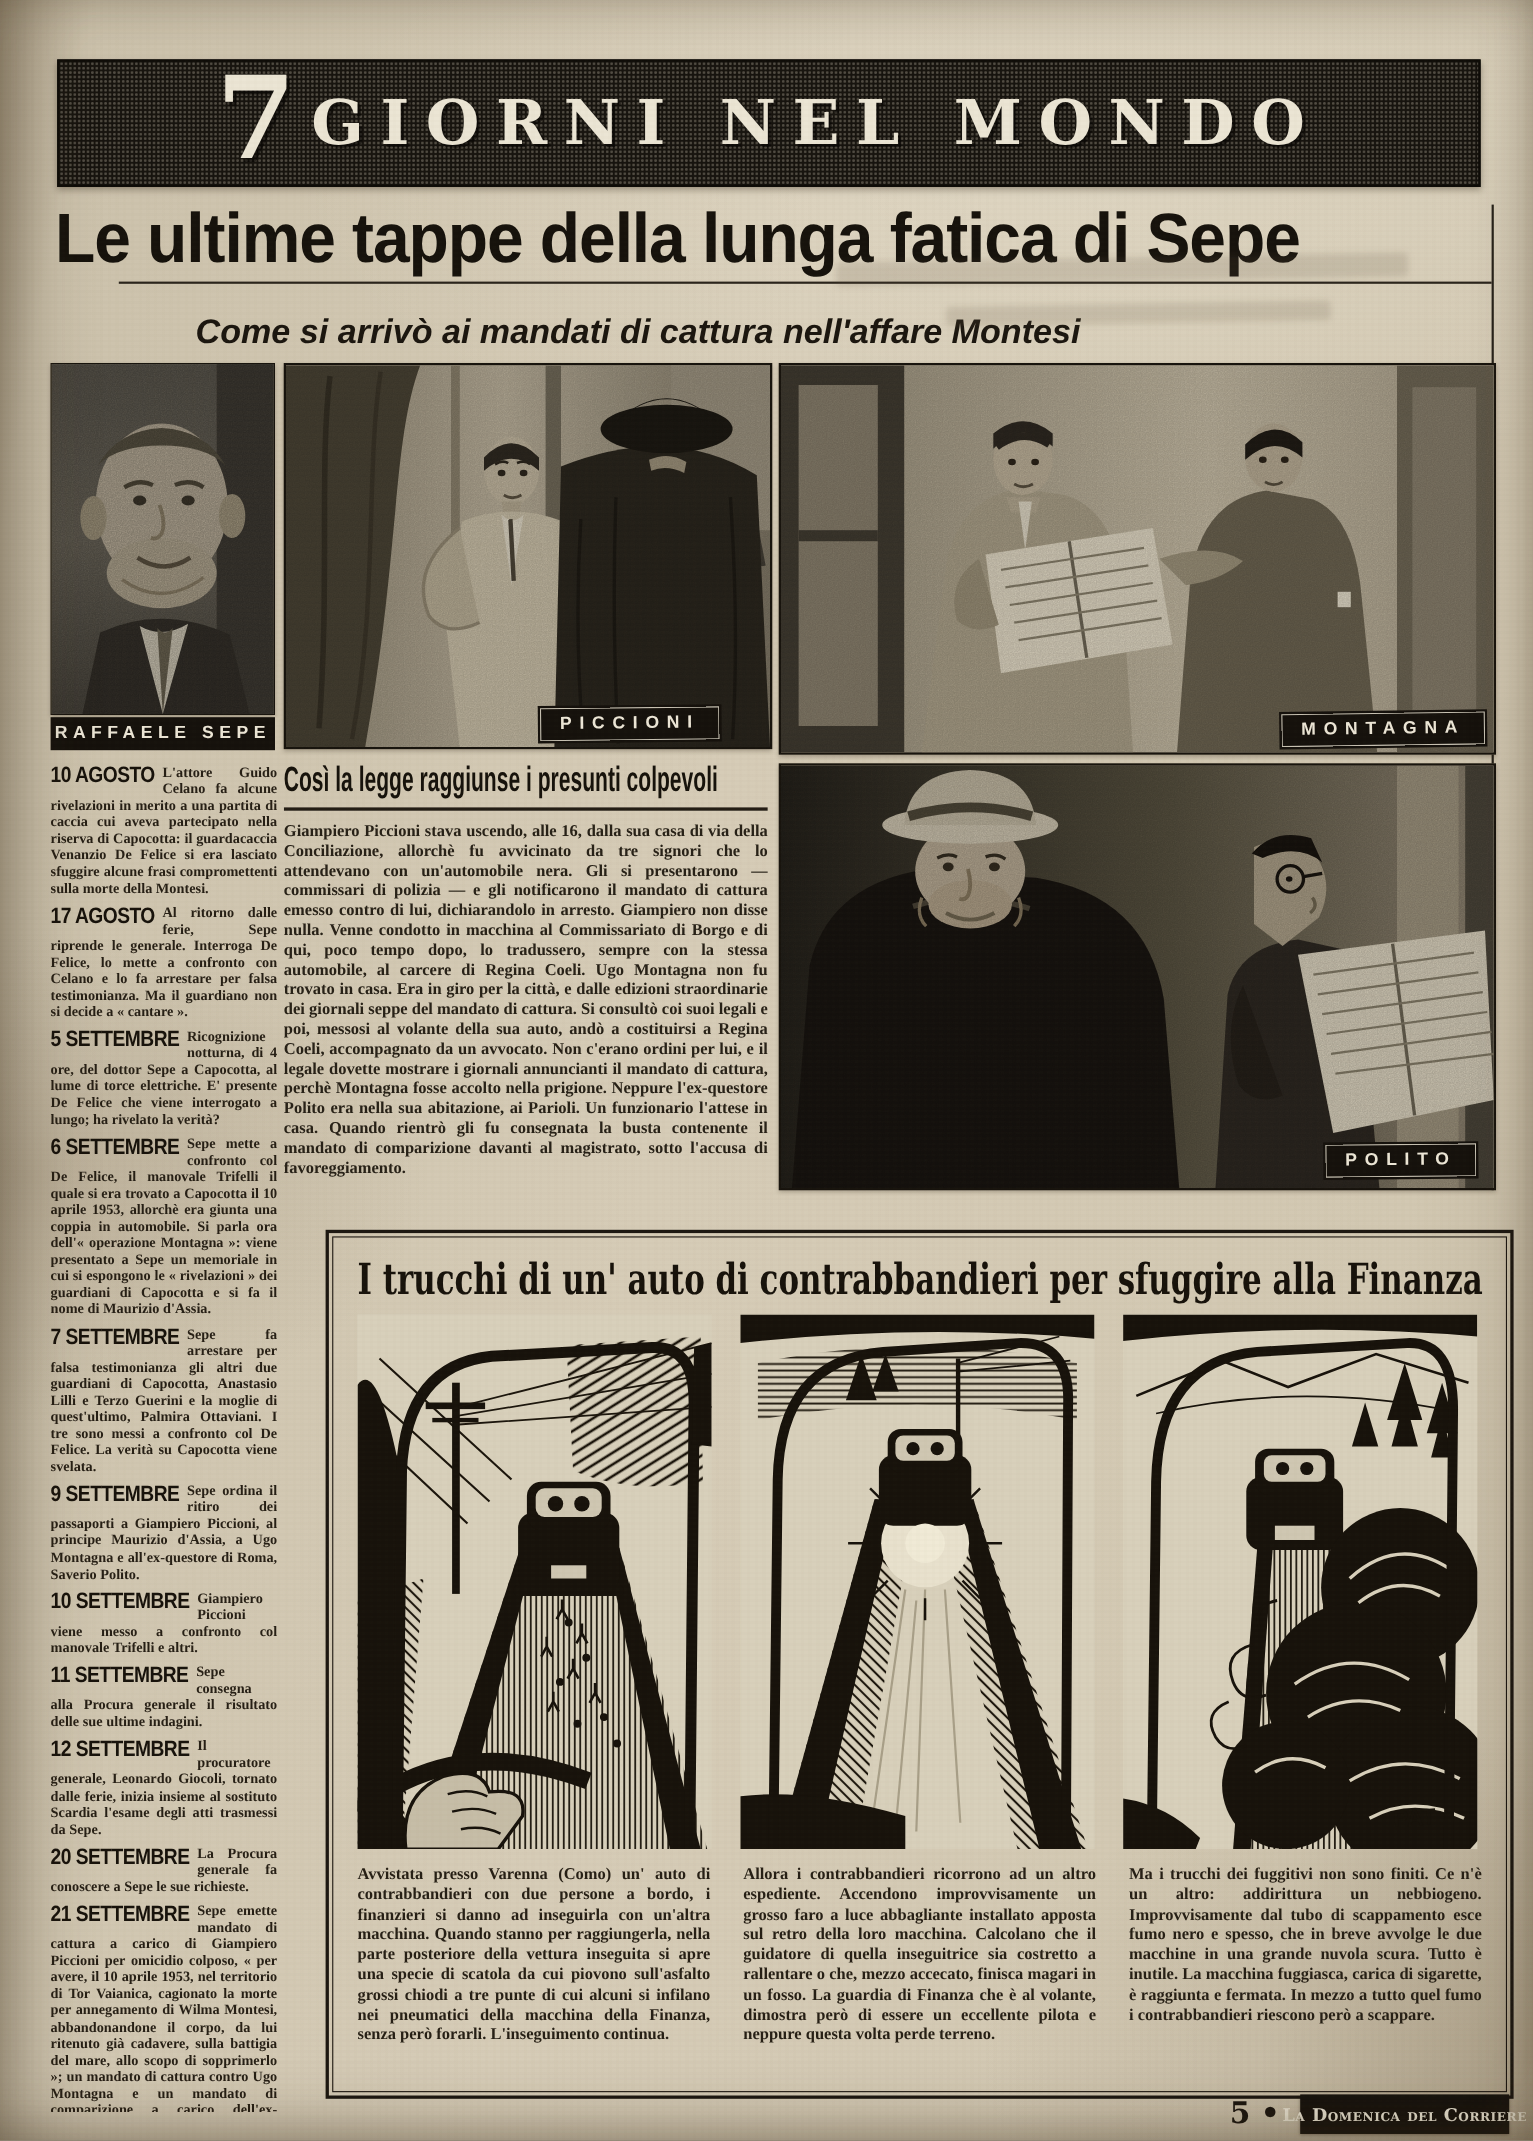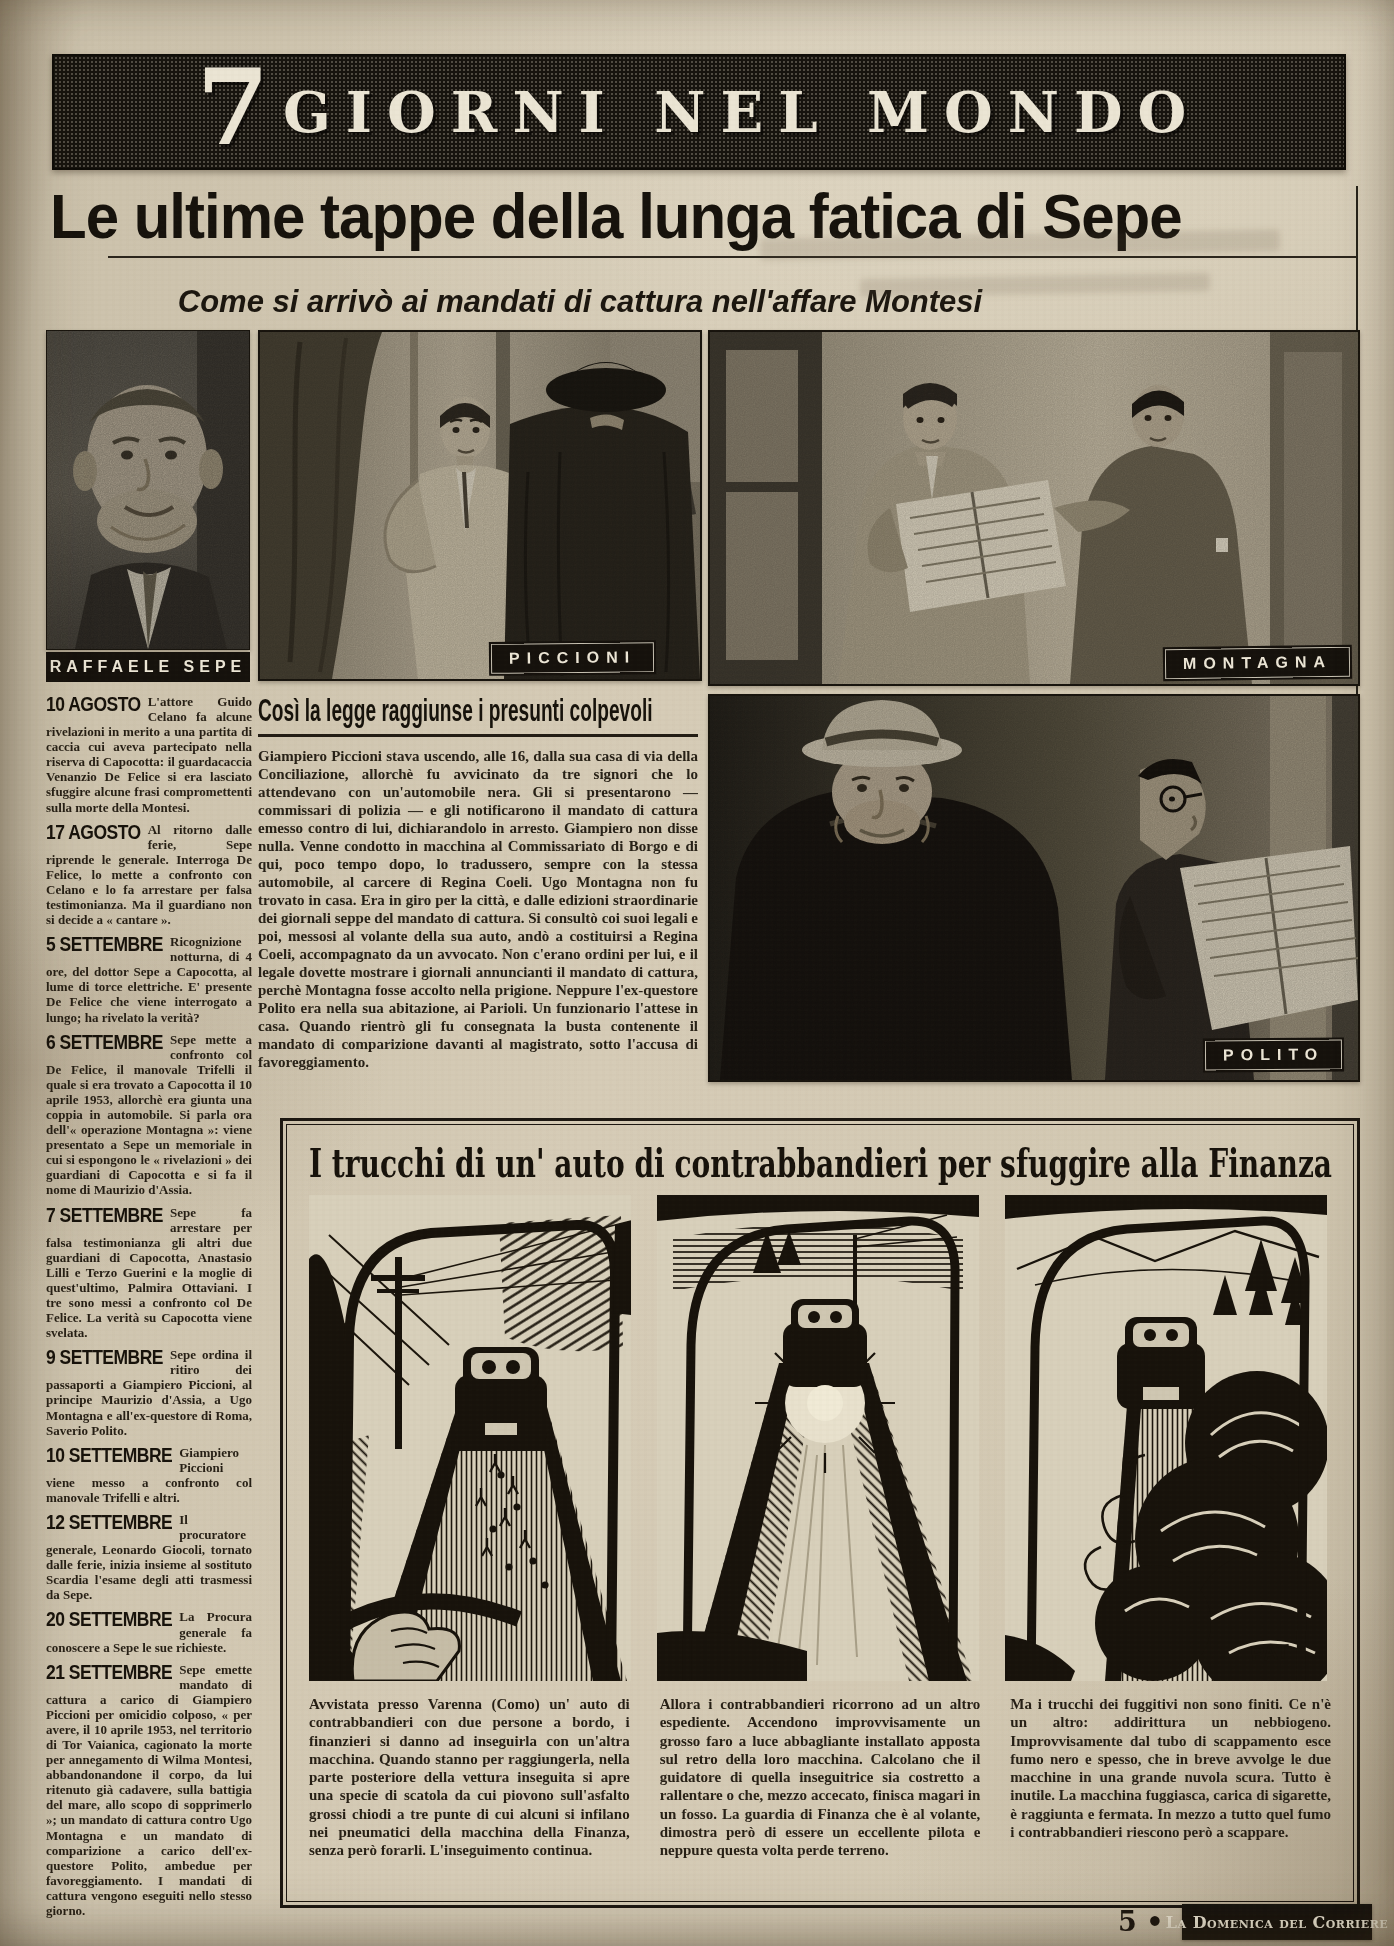--- a/index.html
+++ b/index.html
@@ -64,21 +64,21 @@
     line-height:1;letter-spacing:-.5px;color:#17120b;margin:1px 7px 0 0;transform:scaleY(1.15);transform-origin:left top;}
 
   
   .article{left:258px;top:692px;width:440px;height:392px;overflow:hidden;}
   .article-title{font-family:"Liberation Sans",sans-serif;font-weight:bold;font-size:29px;color:#16120b;
     white-space:nowrap;transform:scaleX(.66) scaleY(1.1);transform-origin:left top;height:38px;}
   .article-rule{height:3px;background:#221c14;margin:4px 0 10px 0;}
   .article-body{font-size:15px;line-height:1.2;font-weight:bold;text-align:justify;color:#272117;}
 
   
-  .finanza{left:280px;top:1118px;width:1080px;height:790px;border:3px solid #1c1711;box-sizing:border-box;}
+  .finanza{left:296px;top:1118px;width:1080px;height:790px;border:3px solid #1c1711;box-sizing:border-box;}
   .finanza .inner{position:absolute;inset:3px;border:1px solid #1c1711;}
   .fin-title-wrap{margin-top:16px;height:52px;display:flex;justify-content:center;align-items:center;}
   .fin-title{font-family:"DejaVu Serif",serif;font-weight:bold;font-size:39px;color:#17120b;
     white-space:nowrap;transform:scaleX(.72);}
   .fin-panels{display:flex;gap:26px;padding:6px 26px 0 26px;}
   .fin-panel{width:322px;height:486px;background:#d8d0bb;}
   .fin-panel svg{display:block;}
   .fin-cols{display:flex;gap:30px;padding:14px 26px 0 26px;}
   .fin-col{width:322px;font-size:15px;line-height:1.22;font-weight:bold;text-align:justify;color:#261f15;}
 
@@ -245,20 +245,21 @@
   </div>
 
   <div class="abs timeline">
     <div class="t-entry"><span class="t-date">10 AGOSTO</span><span class="t-text">L'attore Guido Celano fa alcune rivelazioni in merito a una partita di caccia cui aveva partecipato nella riserva di Capocotta: il guardacaccia Venanzio De Felice si era lasciato sfuggire alcune frasi compromettenti sulla morte della Montesi.</span></div>
     <div class="t-entry"><span class="t-date">17 AGOSTO</span><span class="t-text">Al ritorno dalle ferie, Sepe riprende le generale. Interroga De Felice, lo mette a confronto con Celano e lo fa arrestare per falsa testimonianza. Ma il guardiano non si decide a « cantare ».</span></div>
     <div class="t-entry"><span class="t-date">5 SETTEMBRE</span><span class="t-text">Ricognizione notturna, di 4 ore, del dottor Sepe a Capocotta, al lume di torce elettriche. E' presente De Felice che viene interrogato a lungo; ha rivelato la verità?</span></div>
     <div class="t-entry"><span class="t-date">6 SETTEMBRE</span><span class="t-text">Sepe mette a confronto col De Felice, il manovale Trifelli il quale si era trovato a Capocotta il 10 aprile 1953, allorchè era giunta una coppia in automobile. Si parla ora dell'« operazione Montagna »: viene presentato a Sepe un memoriale in cui si espongono le « rivelazioni » dei guardiani di Capocotta e si fa il nome di Maurizio d'Assia.</span></div>
     <div class="t-entry"><span class="t-date">7 SETTEMBRE</span><span class="t-text">Sepe fa arrestare per falsa testimonianza gli altri due guardiani di Capocotta, Anastasio Lilli e Terzo Guerini e la moglie di quest'ultimo, Palmira Ottaviani. I tre sono messi a confronto col De Felice. La verità su Capocotta viene svelata.</span></div>
     <div class="t-entry"><span class="t-date">9 SETTEMBRE</span><span class="t-text">Sepe ordina il ritiro dei passaporti a Giampiero Piccioni, al principe Maurizio d'Assia, a Ugo Montagna e all'ex-questore di Roma, Saverio Polito.</span></div>
     <div class="t-entry"><span class="t-date">10 SETTEMBRE</span><span class="t-text">Giampiero Piccioni viene messo a confronto col manovale Trifelli e altri.</span></div>
+    <div class="t-entry"><span class="t-date">11 SETTEMBRE</span><span class="t-text">Sepe consegna alla Procura generale il risultato delle sue ultime indagini.</span></div>
     <div class="t-entry"><span class="t-date">12 SETTEMBRE</span><span class="t-text">Il procuratore generale, Leonardo Giocoli, tornato dalle ferie, inizia insieme al sostituto Scardia l'esame degli atti trasmessi da Sepe.</span></div>
     <div class="t-entry"><span class="t-date">20 SETTEMBRE</span><span class="t-text">La Procura generale fa conoscere a Sepe le sue richieste.</span></div>
     <div class="t-entry"><span class="t-date">21 SETTEMBRE</span><span class="t-text">Sepe emette mandato di cattura a carico di Giampiero Piccioni per omicidio colposo, « per avere, il 10 aprile 1953, nel territorio di Tor Vaianica, cagionato la morte per annegamento di Wilma Montesi, abbandonandone il corpo, da lui ritenuto già cadavere, sulla battigia del mare, allo scopo di sopprimerlo »; un mandato di cattura contro Ugo Montagna e un mandato di comparizione a carico dell'ex-questore Polito, ambedue per favoreggiamento. I mandati di cattura vengono eseguiti nello stesso giorno.</span></div>
   </div>
 
   <div class="abs article">
     <div class="article-title">Così la legge raggiunse i presunti colpevoli</div>
     <div class="article-rule"></div>
     <div class="article-body">Giampiero Piccioni stava uscendo, alle 16, dalla sua casa di via della Conciliazione, allorchè fu avvicinato da tre signori che lo attendevano con un'automobile nera. Gli si presentarono — commissari di polizia — e gli notificarono il mandato di cattura emesso contro di lui, dichiarandolo in arresto. Giampiero non disse nulla. Venne condotto in macchina al Commissariato di Borgo e di qui, poco tempo dopo, lo tradussero, sempre con la stessa automobile, al carcere di Regina Coeli. Ugo Montagna non fu trovato in casa. Era in giro per la città, e dalle edizioni straordinarie dei giornali seppe del mandato di cattura. Si consultò coi suoi legali e poi, messosi al volante della sua auto, andò a costituirsi a Regina Coeli, accompagnato da un avvocato. Non c'erano ordini per lui, e il legale dovette mostrare i giornali annuncianti il mandato di cattura, perchè Montagna fosse accolto nella prigione. Neppure l'ex-questore Polito era nella sua abitazione, ai Parioli. Un funzionario l'attese in casa. Quando rientrò gli fu consegnata la busta contenente il mandato di comparizione davanti al magistrato, sotto l'accusa di favoreggiamento.</div>
   </div>

